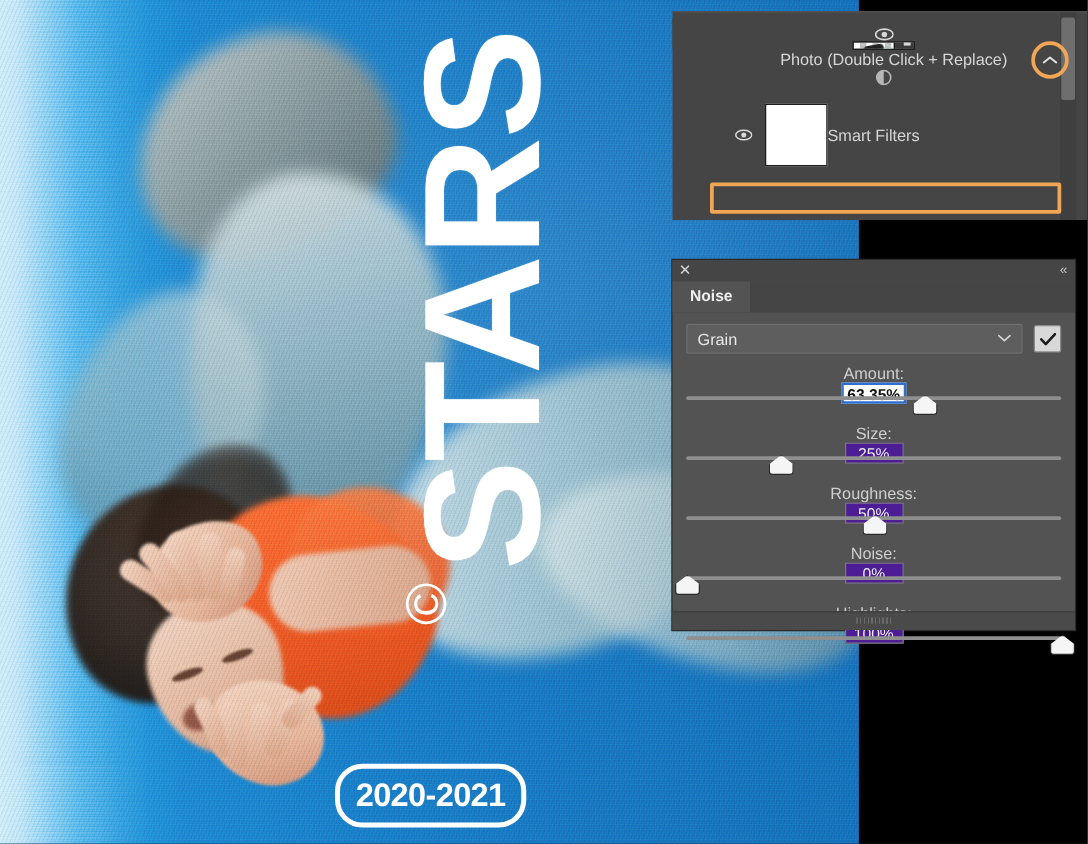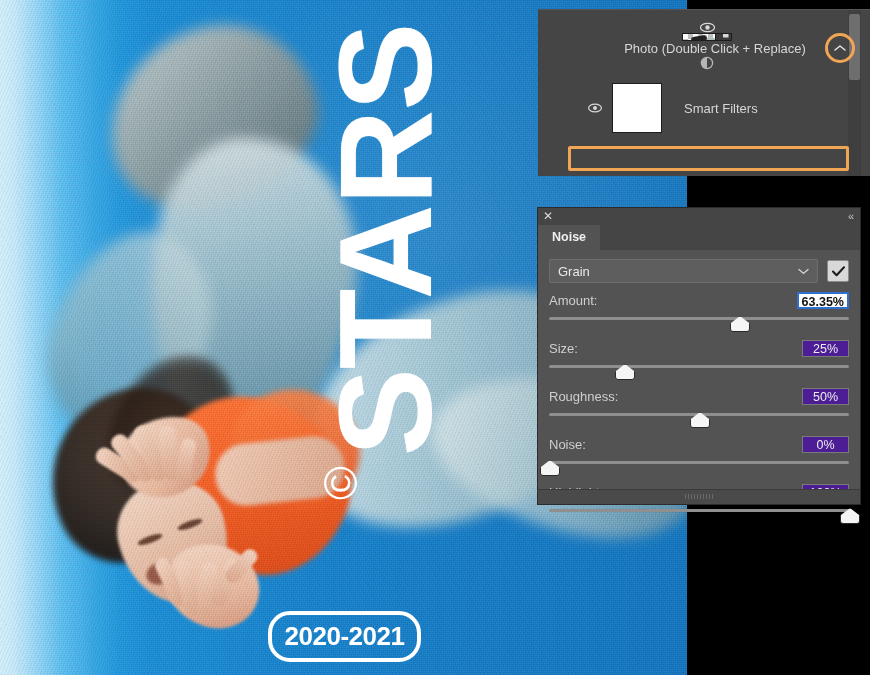--- a/index.html
+++ b/index.html
@@ -136,21 +136,21 @@
   #noise-tabbar{height:25px;background:#454545;display:flex;align-items:flex-end;}
   .ntab{height:25px;line-height:25px;padding:0 14px;background:#535353;color:#efefef;font-size:12.5px;font-weight:700;}
   .npad{padding:9px 11px 0 11px;}
   .ddrow{display:flex;align-items:center;gap:9px;}
   .dropdown{flex:1;height:22px;background:#5e5e5e;border:1px solid #6e6e6e;border-radius:2px;
             display:flex;align-items:center;padding:0 8px;color:#e8e8e8;font-size:13px;position:relative;cursor:pointer;}
   .dd-caret{position:absolute;right:8px;color:#d6d6d6;font-size:10px;}
   .checkbox{width:20px;height:20px;background:#d8d8d8;border:1px solid #8a8a8a;border-radius:2px;
             display:flex;align-items:center;justify-content:center;cursor:pointer;}
   .param{margin-top:8px;position:relative;}
-  .prow{display:flex;align-items:center;justify-content:space-between;height:19px;}
+  .prow{display:flex;align-items:center;justify-content:flex-start;height:19px;flex-direction:column;}
   .plabel{color:#cfcfcf;font-size:13px;}
   .pval{min-width:47px;height:17px;background:#4c1d95;border:1px solid #7a7a7a;color:#ececec;
         font-size:12.5px;text-align:center;line-height:17px;padding:0 3px;box-sizing:border-box;}
   .pval.sel{background:#fff;color:#111;border:2px solid #2f6fd0;font-weight:700;}
   .slider{position:relative;height:16px;margin-top:5px;}
   .strack{position:absolute;left:0;right:0;top:2px;height:3px;background:#8f8f8f;border-radius:2px;}
   .sthumb{position:absolute;top:1px;width:18px;height:14px;margin-left:-9px;cursor:pointer;
           background:#f5f5f5;border:1px solid #2a2a2a;
           clip-path:polygon(50% 0%,100% 48%,100% 100%,0% 100%,0% 48%);border-radius:3px;}
   #noise-footer{position:absolute;left:0;bottom:0;width:322px;height:14px;background:#4a4a4a;
@@ -249,21 +249,21 @@
     <div class="ring" style="left:287px;top:23px;width:24px;height:24px;"></div>
 
     <div class="layer-row" style="top:72px;height:52px;width:332px;">
       <div class="eye-ico" style="margin-left:46px;">
         <svg width="14" height="10" viewBox="0 0 14 10">
             <ellipse cx="7" cy="5" rx="6.4" ry="3.8" fill="none" stroke="#d8d8d8" stroke-width="1.2"></ellipse>
             <circle cx="7" cy="5" r="2" fill="#d8d8d8"></circle>
           </svg>
       </div>
       <div class="mask-thumb" style="margin-left:6px;"></div>
-      <div class="layer-label" style="margin-left:22px;">Smart Filters</div>
+      <div class="layer-label" style="">Smart Filters</div>
     </div>
 
     <div class="hl-box" style="left:30px;top:136px;width:281px;height:25px;"></div>
   </div>
 </div>
 
 <div id="noise-panel">
   <div id="noise-titlebar">
     <div class="close-x">✕</div>
     <div class="collapse-dbl">«</div>

